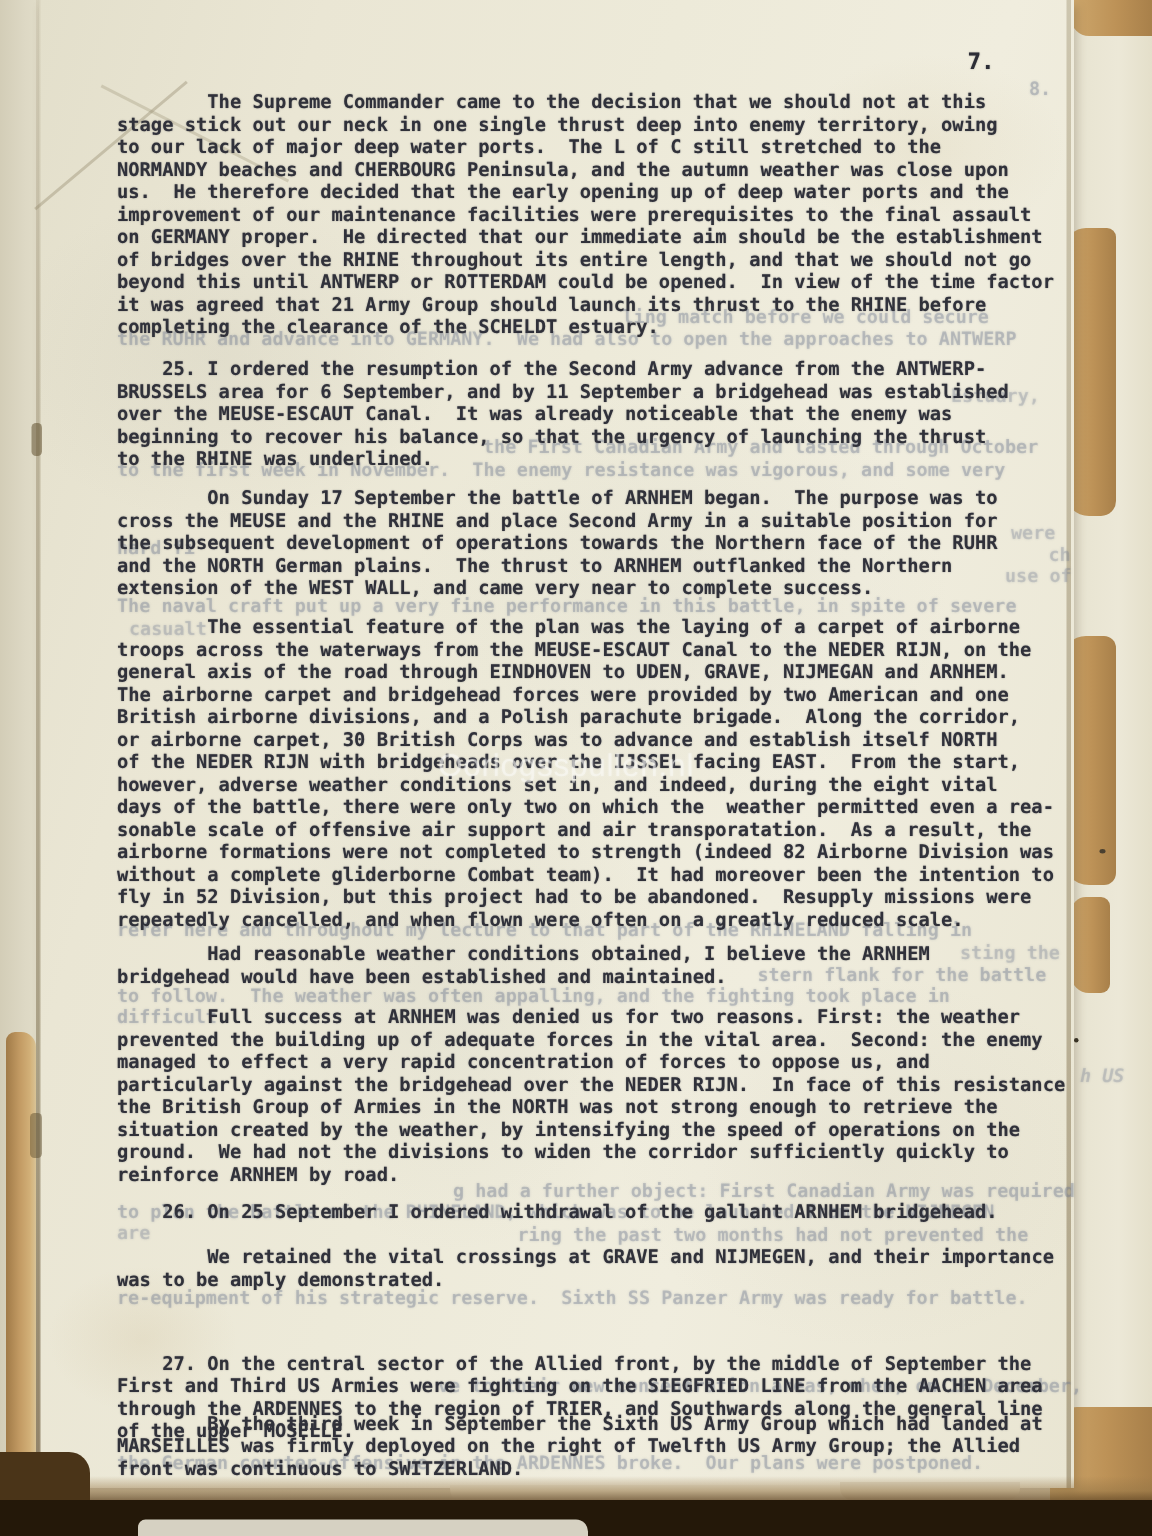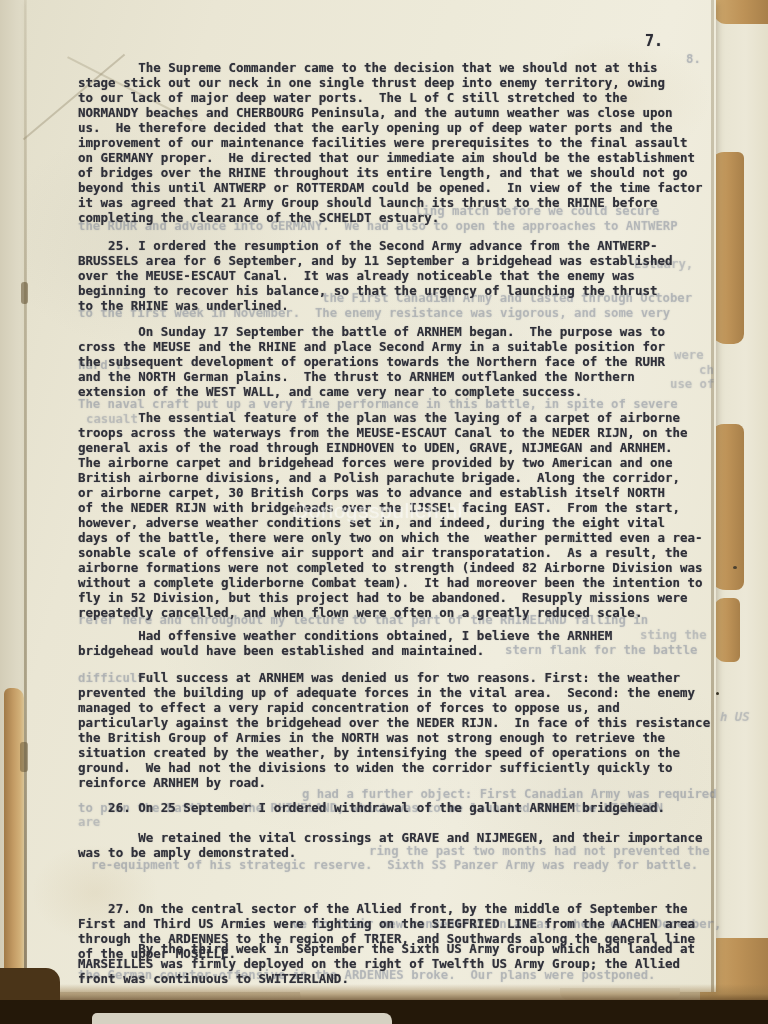--- a/index.html
+++ b/index.html
@@ -142,27 +142,28 @@
   <p class="ghost" style="left:78px;top:306px;">to the first week in November.  The enemy resistance was vigorous, and some very</p>
   <p class="ghost" style="left:78px;top:320px;margin-top:38px;">hard fi</p>
   <p class="ghost faint" style="left:674px;top:348px;">were</p>
   <p class="ghost faint" style="left:699px;top:363px;">ch</p>
   <p class="ghost faint" style="left:670px;top:377px;">use of</p>
   <p class="ghost" style="left:78px;top:397px;">The naval craft put up a very fine performance in this battle, in spite of severe</p>
   <p class="ghost faint" style="left:86px;top:412px;">casualt</p>
   <p class="ghost" style="left:78px;top:613px;">refer here and throughout my lecture to that part of the RHINELAND falling in</p>
   <p class="ghost faint" style="left:640px;top:628px;">sting the</p>
   <p class="ghost" style="left:505px;top:643px;">stern flank for the battle</p>
+  <p class="ghost" style="left:78px;top:657px;">to follow.  The weather was often appalling, and the fighting took place in</p>
   <p class="ghost" style="left:78px;top:671px;">difficult</p>
   <p class="ghost faint" style="left:720px;top:710px;font-style:italic;">h US</p>
   <p class="ghost" style="left:78px;top:801px;">to plan the battle of the RHINELAND, which was to be launched from the NIJMEGEN</p>
   <p class="ghost" style="left:302px;top:787px;">g had a further object: First Canadian Army was required</p>
   <p class="ghost faint" style="left:78px;top:815px;">are</p>
-  <p class="ghost" style="left:345px;top:844px;margin-left:24px;">ring the past two months had not prevented the</p>
-  <p class="ghost" style="left:78px;top:858px;margin-left:13px;">re-equipment of his strategic reserve.  Sixth SS Panzer Army was ready for battle.</p>
+  <p class="ghost" style="left:345px;top:816px;">ring the past two months had not prevented the</p>
+  <p class="ghost" style="left:78px;top:858px;">re-equipment of his strategic reserve.  Sixth SS Panzer Army was ready for battle.</p>
   <p class="ghost" style="left:292px;top:917px;">ve to their new concentration areas, when, on 16 December,</p>
   <p class="ghost" style="left:78px;top:930px;margin-top:38px;">the German counter-offensive in the ARDENNES broke.  Our plans were postponed.</p>
 
   <div class="page-number">7.</div>
 
   <p class="typed" style="top:60px;">        The Supreme Commander came to the decision that we should not at this
 stage stick out our neck in one single thrust deep into enemy territory, owing
 to our lack of major deep water ports.  The L of C still stretched to the
 NORMANDY beaches and CHERBOURG Peninsula, and the autumn weather was close upon
 us.  He therefore decided that the early opening up of deep water ports and the
@@ -189,21 +190,21 @@
 British airborne divisions, and a Polish parachute brigade.  Along the corridor,
 or airborne carpet, 30 British Corps was to advance and establish itself NORTH
 of the NEDER RIJN with bridgeheads over the IJSSEL facing EAST.  From the start,
 however, adverse weather conditions set in, and indeed, during the eight vital
 days of the battle, there were only two on which the  weather permitted even a rea-
 sonable scale of offensive air support and air transporatation.  As a result, the
 airborne formations were not completed to strength (indeed 82 Airborne Division was
 without a complete gliderborne Combat team).  It had moreover been the intention to
 fly in 52 Division, but this project had to be abandoned.  Resupply missions were
 repeatedly cancelled, and when flown were often on a greatly reduced scale.</p>
-  <p class="typed" style="top:628px;">        Had offensive weather conditions obtained, I believe the ARNHEM
+  <p class="typed" style="top:628px;">        Had reasonable weather conditions obtained, I believe the ARNHEM
 bridgehead would have been established and maintained.</p>
   <p class="typed" style="top:670px;">        Full success at ARNHEM was denied us for two reasons. First: the weather
 prevented the building up of adequate forces in the vital area.  Second: the enemy
 managed to effect a very rapid concentration of forces to oppose us, and
 particularly against the bridgehead over the NEDER RIJN.  In face of this resistance
 the British Group of Armies in the NORTH was not strong enough to retrieve the
 situation created by the weather, by intensifying the speed of operations on the
 ground.  We had not the divisions to widen the corridor sufficiently quickly to
 reinforce ARNHEM by road.</p>
   <p class="typed" style="top:800px;">    26. On 25 September I ordered withdrawal of the gallant ARNHEM bridgehead.</p>

